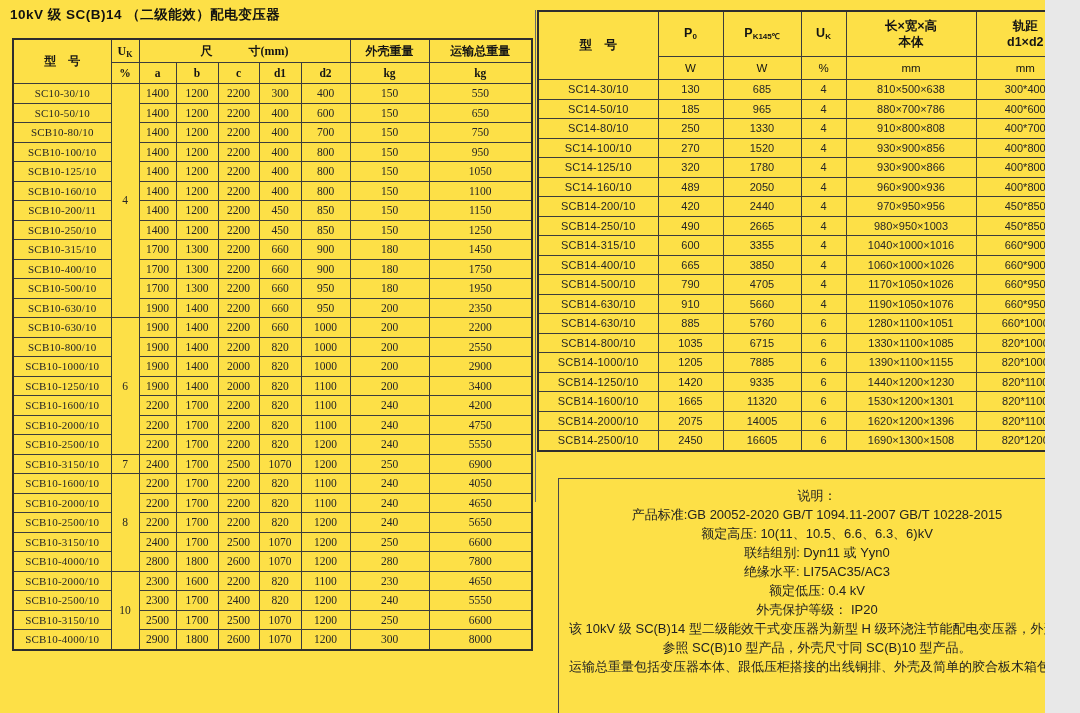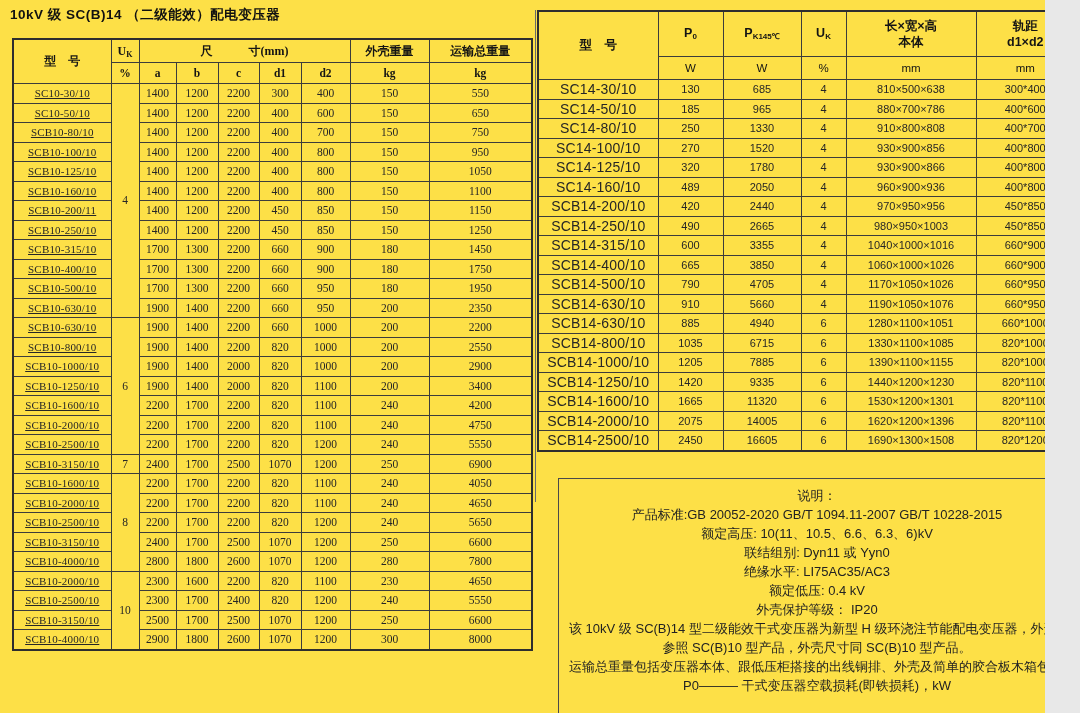--- a/index.html
+++ b/index.html
@@ -20,32 +20,32 @@
 
   
   .left-table{
     position:absolute;left:12px;top:38px;width:519px;
     font-family:"Liberation Serif",serif;font-size:11.5px;border:2px solid #2e2e2e;
   }
   .left-table thead th{font-weight:bold;color:#141414;}
   .left-table .h1 th{height:22px;font-size:12px;}
   .left-table .h2 th{height:20px;font-size:11.5px;}
   .left-table tbody td{height:18.5px;line-height:18.5px;color:#262626;}
-  .left-table td.model{font-size:11px;letter-spacing:.2px;text-decoration:underline;}
+  .left-table td.model{font-size:11px;letter-spacing:.2px;}
 
   
   .right-table{
     position:absolute;left:537px;top:10px;width:537px;
     font-family:"Liberation Sans",sans-serif;font-size:11px;border:2px solid #2e2e2e;
   }
   .right-table thead th{font-weight:bold;color:#141414;}
   .right-table .h1 th{height:44px;font-size:12.5px;line-height:1.3;}
   .right-table .h2 th{height:22px;font-size:11.5px;font-weight:normal;}
   .right-table tbody td{height:18.5px;line-height:18.5px;color:#262626;}
-  .right-table td.model{font-size:14px;letter-spacing:.2px;}
+  .right-table td.model{font-size:11px;letter-spacing:.2px;}
 
   
   .v-divider{position:absolute;left:535px;top:10px;width:1px;height:492px;background:#6a6a6a;}
 
   
   .notes-box{
     position:absolute;left:558px;top:478px;width:496px;height:260px;
     border:1px solid #4a4a4a;padding:7px 10px 0 10px;
     font-family:"Liberation Sans",sans-serif;font-size:13px;color:#222;
   }
@@ -509,21 +509,21 @@
           <td class="model">SCB14-630/10</td>
           <td>910</td>
           <td>5660</td>
           <td>4</td>
           <td>1190×1050×1076</td>
           <td>660*950</td>
         </tr>
         <tr>
           <td class="model">SCB14-630/10</td>
           <td>885</td>
-          <td>4940</td>
+          <td>5760</td>
           <td>6</td>
           <td>1280×1100×1051</td>
           <td>660*1000</td>
         </tr>
         <tr>
           <td class="model">SCB14-800/10</td>
           <td>1035</td>
           <td>6715</td>
           <td>6</td>
           <td>1330×1100×1085</td>
@@ -576,16 +576,15 @@
       <div class="note-line">说明：</div>
       <div class="note-line">产品标准:GB 20052-2020 GB/T 1094.11-2007 GB/T 10228-2015</div>
       <div class="note-line">额定高压: 10(11、10.5、6.6、6.3、6)kV</div>
       <div class="note-line">联结组别: Dyn11 或 Yyn0</div>
       <div class="note-line">绝缘水平: LI75AC35/AC3</div>
       <div class="note-line">额定低压: 0.4 kV</div>
       <div class="note-line">外壳保护等级： IP20</div>
       <div class="note-line">该 10kV 级 SC(B)14 型二级能效干式变压器为新型 H 级环浇注节能配电变压器，外形图可</div>
       <div class="note-line">参照 SC(B)10 型产品，外壳尺寸同 SC(B)10 型产品。</div>
       <div class="note-line">运输总重量包括变压器本体、跟低压柜搭接的出线铜排、外壳及简单的胶合板木箱包装重</div>
-      <div class="note-line">P0——— 干式变压器空载损耗(即铁损耗)，kW</div>
     </div>
 
 </div>
 
 </body></html>

